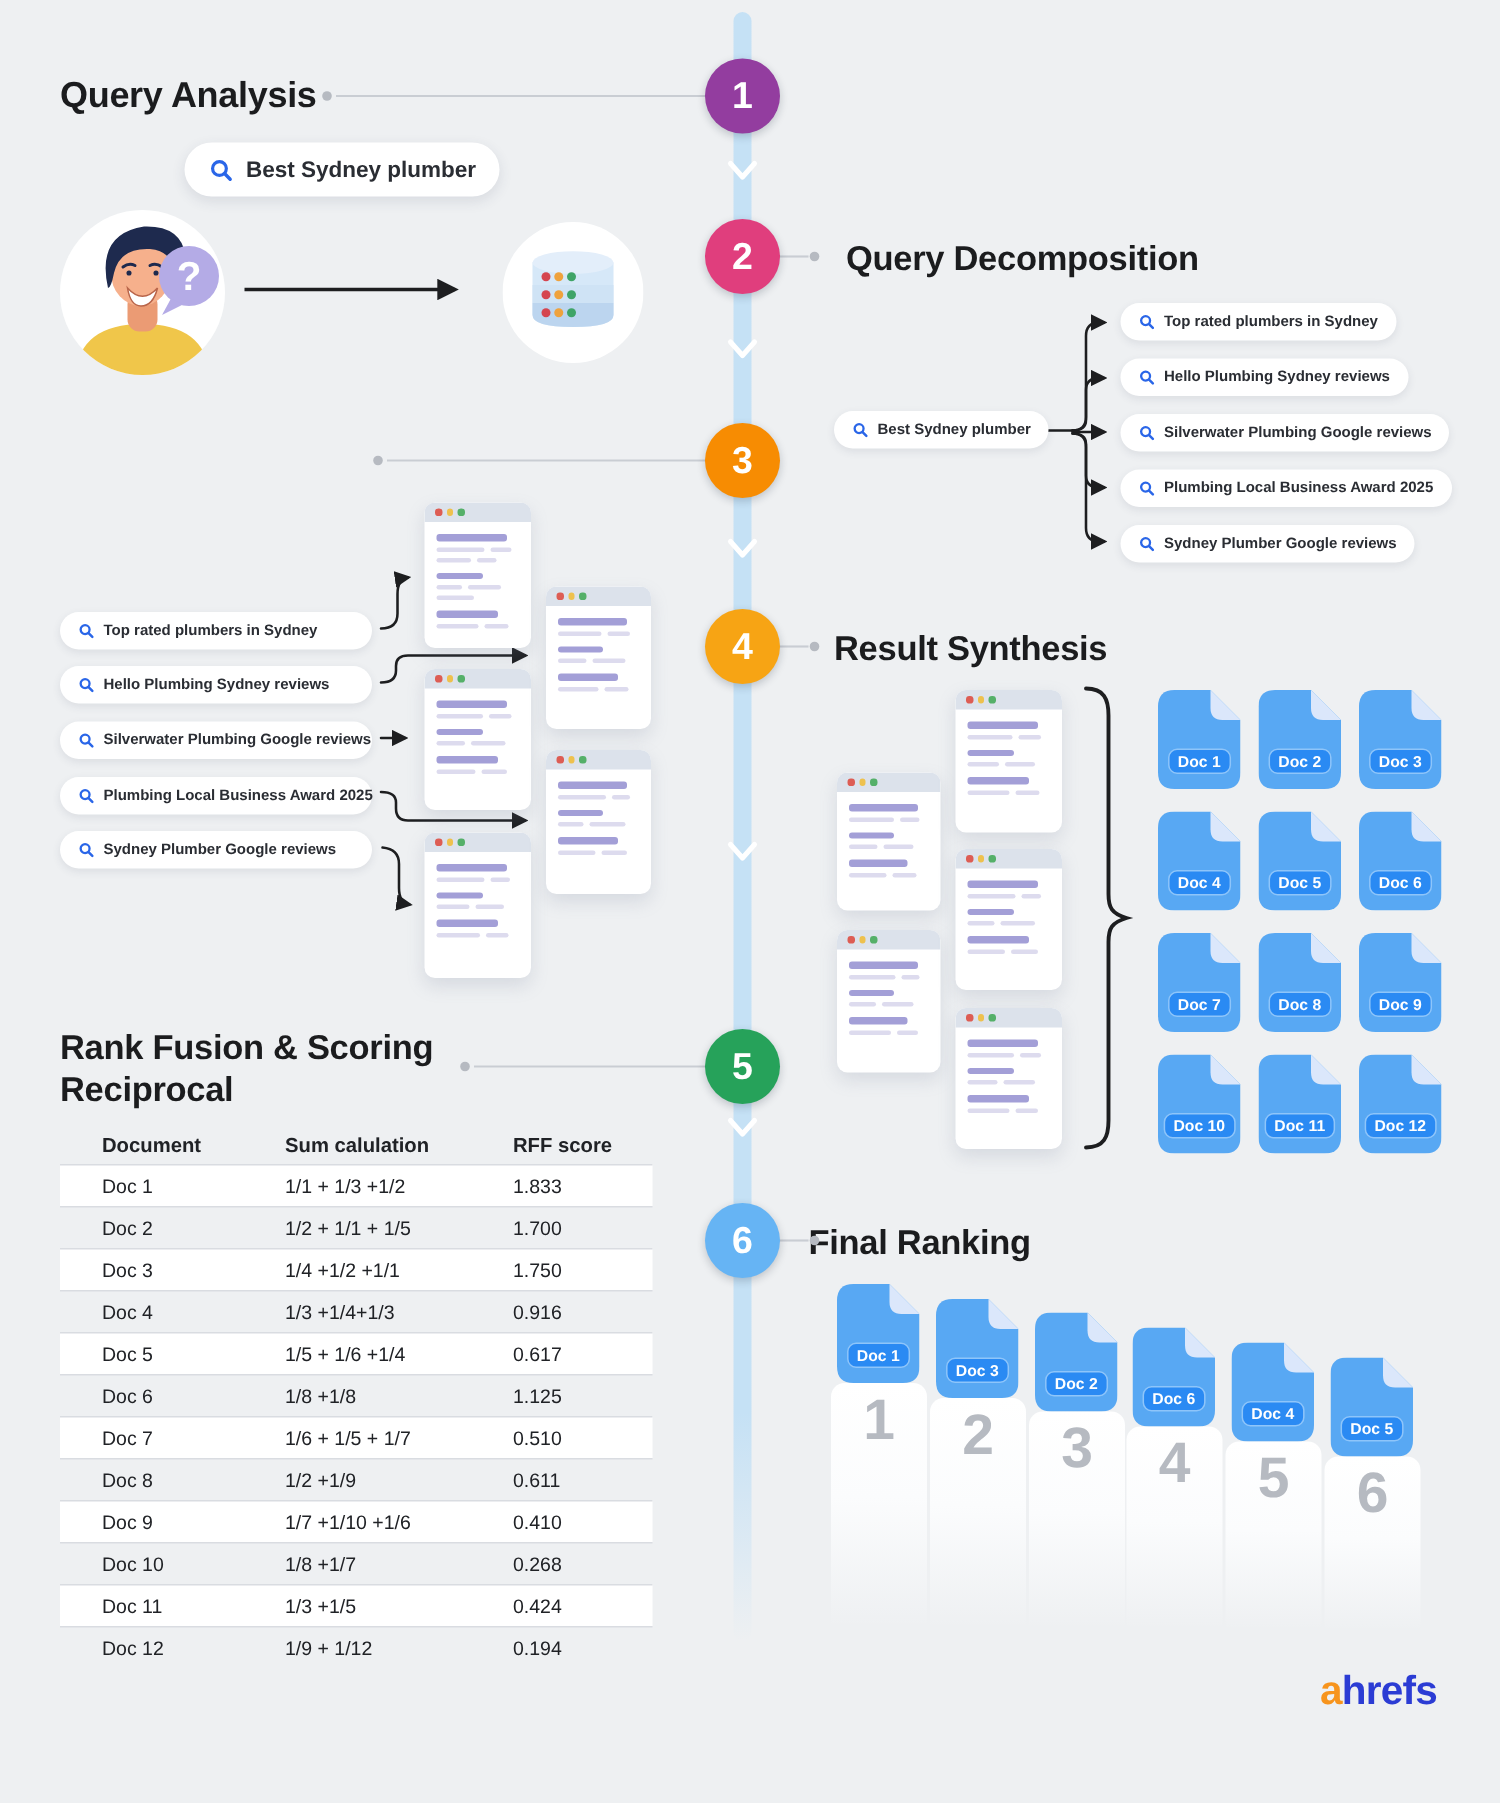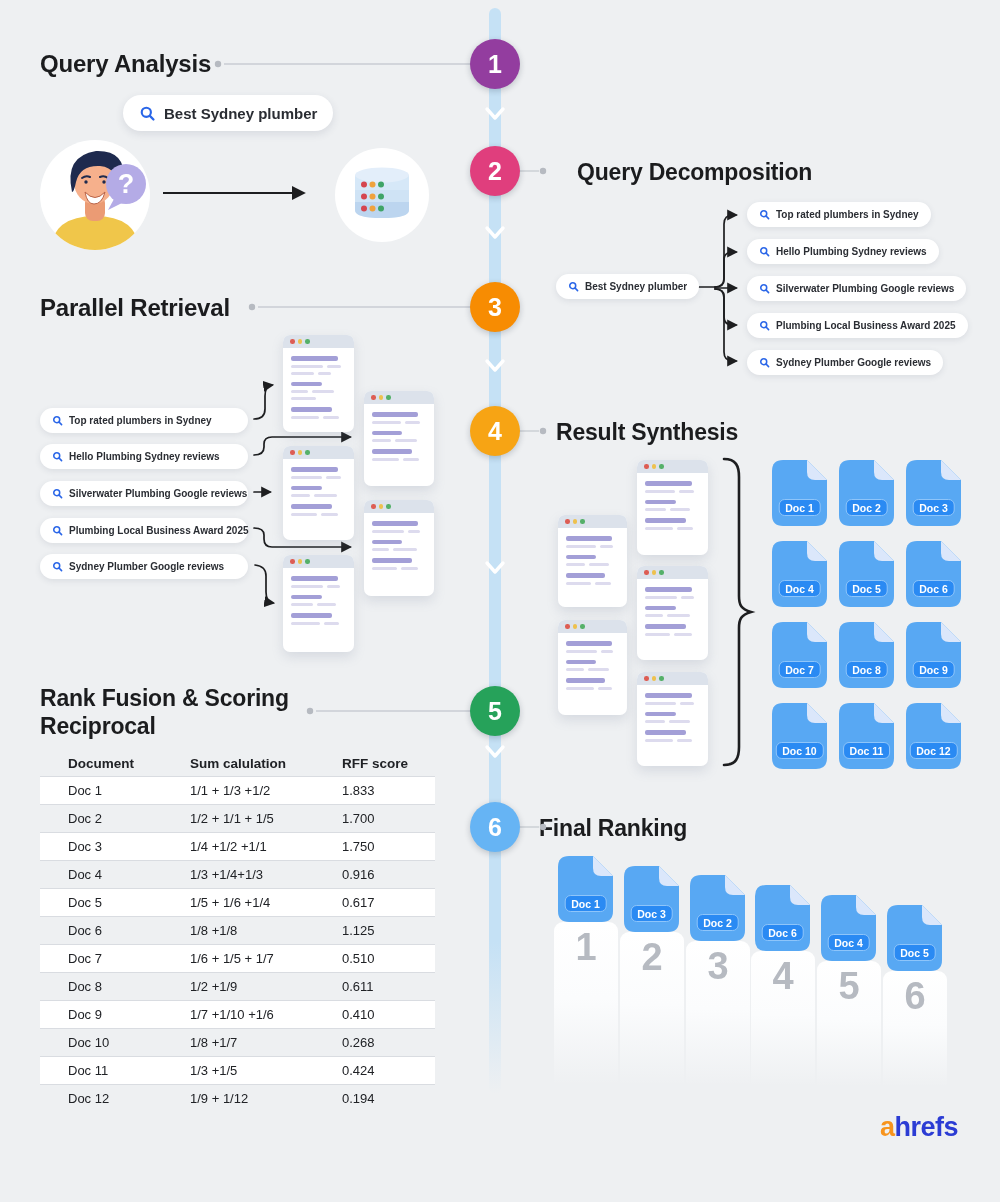--- a/index.html
+++ b/index.html
@@ -177,21 +177,21 @@
         <circle cx="46" cy="36.5" r="3" fill="#3fa467"></circle>
       <circle cx="29" cy="48.5" r="3" fill="#d5454f"></circle>
         <circle cx="37.5" cy="48.5" r="3" fill="#efa23d"></circle>
         <circle cx="46" cy="48.5" r="3" fill="#3fa467"></circle>
       <circle cx="29" cy="60.5" r="3" fill="#d5454f"></circle>
         <circle cx="37.5" cy="60.5" r="3" fill="#efa23d"></circle>
         <circle cx="46" cy="60.5" r="3" fill="#3fa467"></circle>
     </g>
   </svg>
 
-  <div class="title fs23" style="left:577px;top:158px">Query Decomposition</div>
+  <div class="title fs23" style="left:564px;top:158px">Query Decomposition</div>
 
   <div class="pill" style="left:556px;top:274px">
     <svg width="11" height="11" viewBox="0 0 20 20">
         <circle cx="8.6" cy="8.6" r="5.4" stroke="#2a66e8" stroke-width="2.8" fill="none"></circle>
         <line x1="12.8" y1="12.8" x2="17.4" y2="17.4" stroke="#2a66e8" stroke-width="3" stroke-linecap="round"></line>
       </svg>
     <span>Best Sydney plumber</span>
   </div>
 
   <div class="pill" style="left:747px;top:202px">
@@ -223,21 +223,20 @@
     <span>Plumbing Local Business Award 2025</span>
   </div>
   <div class="pill" style="left:747px;top:350px">
     <svg width="11" height="11" viewBox="0 0 20 20">
         <circle cx="8.6" cy="8.6" r="5.4" stroke="#2a66e8" stroke-width="2.8" fill="none"></circle>
         <line x1="12.8" y1="12.8" x2="17.4" y2="17.4" stroke="#2a66e8" stroke-width="3" stroke-linecap="round"></line>
       </svg>
     <span>Sydney Plumber Google reviews</span>
   </div>
 
-  <div class="title fs24" style="left:40px;top:294px">Parallel Retrieval</div>
 
   <div class="pill" style="left:40px;top:408px;width:208px">
     <svg width="11" height="11" viewBox="0 0 20 20">
         <circle cx="8.6" cy="8.6" r="5.4" stroke="#2a66e8" stroke-width="2.8" fill="none"></circle>
         <line x1="12.8" y1="12.8" x2="17.4" y2="17.4" stroke="#2a66e8" stroke-width="3" stroke-linecap="round"></line>
       </svg>
     <span>Top rated plumbers in Sydney</span>
   </div>
   <div class="pill" style="left:40px;top:444px;width:208px">
     <svg width="11" height="11" viewBox="0 0 20 20">

